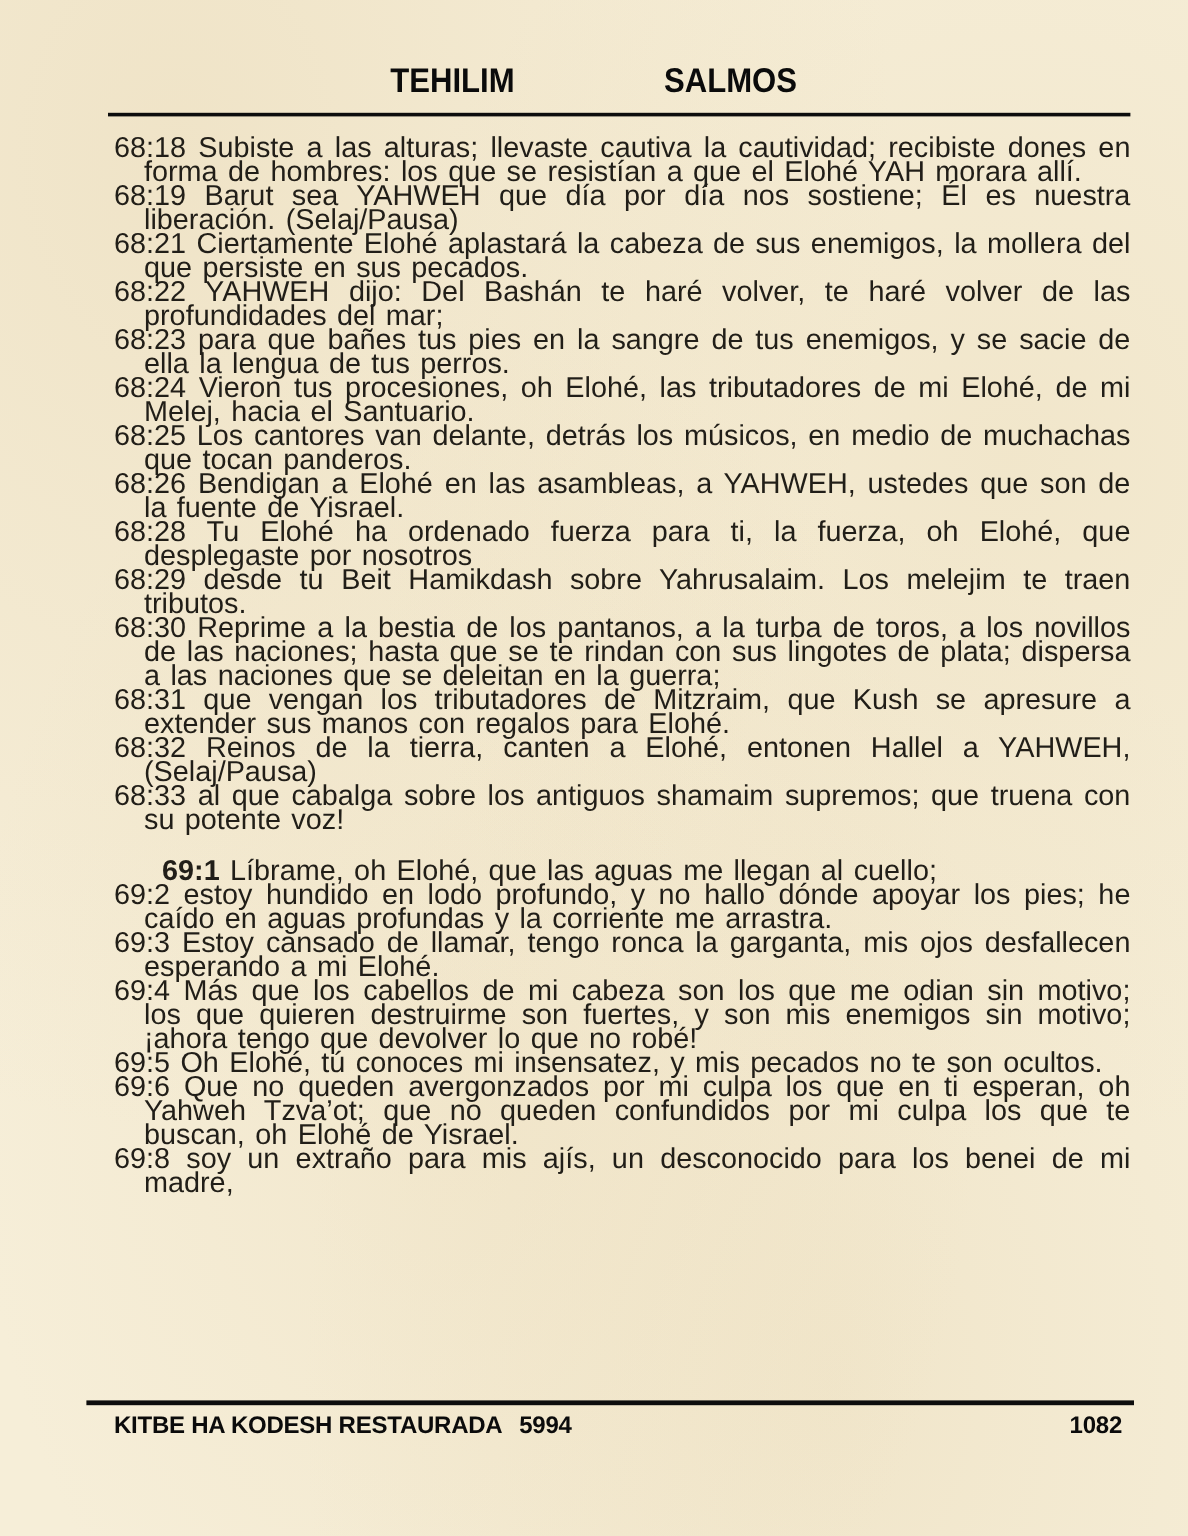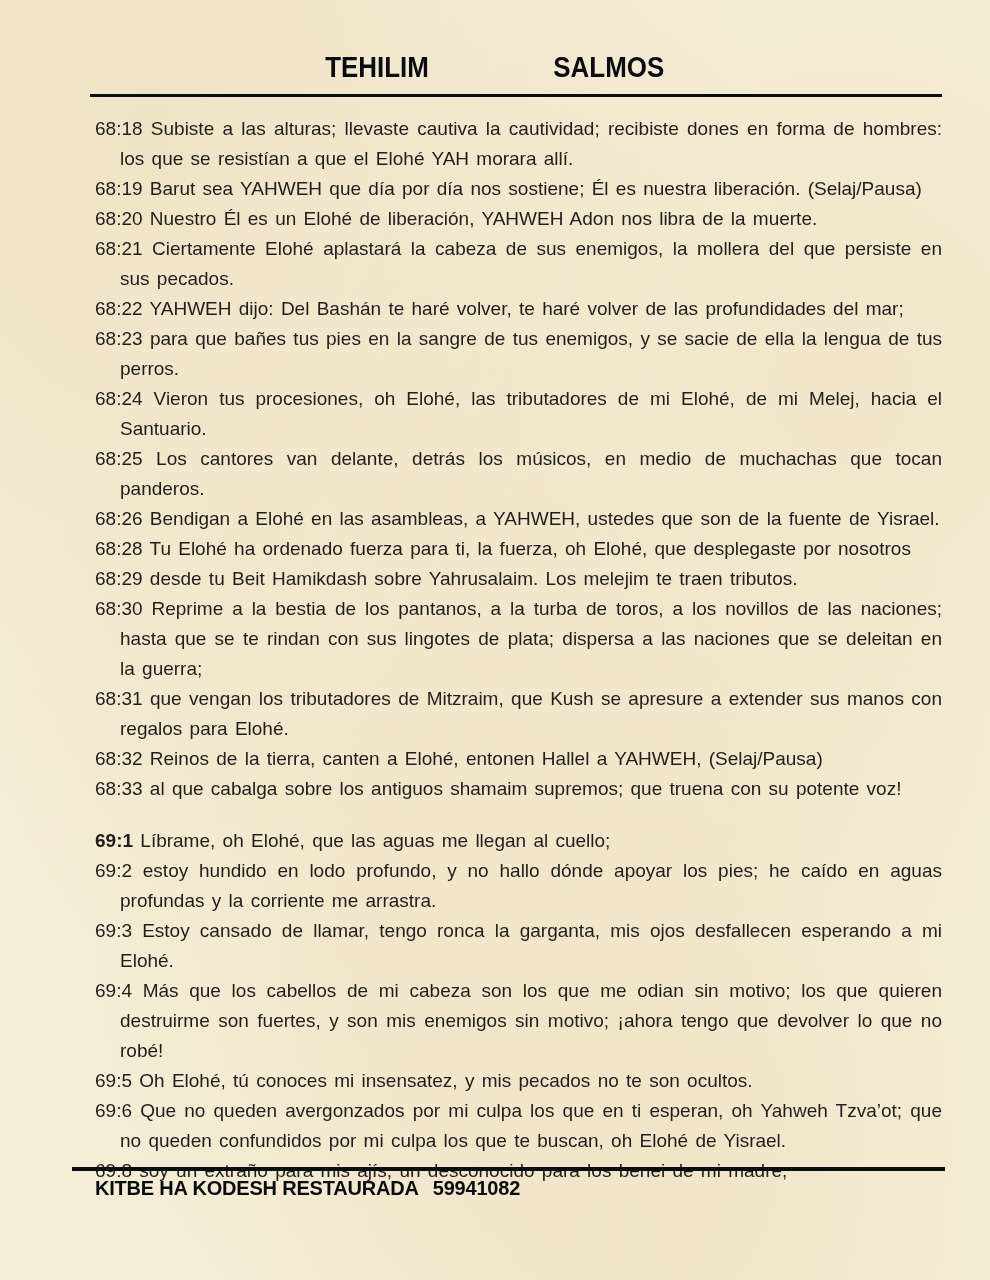--- a/index.html
+++ b/index.html
@@ -40,52 +40,54 @@
   }
   .rule {
     background: #0d0d0d;
   }
   .rule-top {
     height: 3px;
     margin: 11px 48px 0 90px;
   }
   .verses {
     margin: 17px 48px 0 95px;
-    font-size: 19px;
-    line-height: 30px;
+    font-size: 24px;
+    line-height: 20px;
     text-align: justify;
     word-spacing: 2px;
   }
   .verse {
     margin: 0;
     padding-left: 25px;
     text-indent: -25px;
   }
   .verse.chapter-start {
     margin-top: 22px;
+    margin-left: 40px;
   }
   .vnum {
     white-space: nowrap;
   }
   .vnum.bold {
     font-weight: bold;
   }
   .rule-bottom {
     position: absolute;
     left: 72px;
     right: 45px;
     top: 1167px;
     height: 4px;
   }
   .page-footer {
     position: absolute;
     left: 95px;
-    right: 68px;
+    right: 55px;
     top: 1177px;
     display: flex;
+    justify-content: space-between;
     font-size: 20px;
     font-weight: bold;
     color: #0b0b0b;
     letter-spacing: -0.2px;
   }
   .footer-left {
     display: flex;
   }
   .footer-edition {
     margin-left: 14px;
@@ -99,21 +101,20 @@
   <header class="page-header">
     <span class="page-title">TEHILIM</span>
     <span class="page-title">SALMOS</span>
   </header>
 
   <div class="rule rule-top"></div>
 
   <main class="verses" id="verses">
       <p class="verse"><span class="vnum">68:18</span><span> Subiste a las alturas; llevaste cautiva la cautividad; recibiste dones en forma de hombres: los que se resistían a que el Elohé YAH morara allí.</span></p>
       <p class="verse"><span class="vnum">68:19</span><span> Barut sea YAHWEH que día por día nos sostiene; Él es nuestra liberación. (Selaj/Pausa)</span></p>
-      <p class="verse"><span class="vnum">68:20</span><span> Nuestro Él es un Elohé de liberación, YAHWEH Adon nos libra de la muerte.</span></p>
       <p class="verse"><span class="vnum">68:21</span><span> Ciertamente Elohé aplastará la cabeza de sus enemigos, la mollera del que persiste en sus pecados.</span></p>
       <p class="verse"><span class="vnum">68:22</span><span> YAHWEH dijo: Del Bashán te haré volver, te haré volver de las profundidades del mar;</span></p>
       <p class="verse"><span class="vnum">68:23</span><span> para que bañes tus pies en la sangre de tus enemigos, y se sacie de ella la lengua de tus perros.</span></p>
       <p class="verse"><span class="vnum">68:24</span><span> Vieron tus procesiones, oh Elohé, las tributadores de mi Elohé, de mi Melej, hacia el Santuario.</span></p>
       <p class="verse"><span class="vnum">68:25</span><span> Los cantores van delante, detrás los músicos, en medio de muchachas que tocan panderos.</span></p>
       <p class="verse"><span class="vnum">68:26</span><span> Bendigan a Elohé en las asambleas, a YAHWEH, ustedes que son de la fuente de Yisrael.</span></p>
       <p class="verse"><span class="vnum">68:28</span><span> Tu Elohé ha ordenado fuerza para ti, la fuerza, oh Elohé, que desplegaste por nosotros</span></p>
       <p class="verse"><span class="vnum">68:29</span><span> desde tu Beit Hamikdash sobre Yahrusalaim. Los melejim te traen tributos.</span></p>
       <p class="verse"><span class="vnum">68:30</span><span> Reprime a la bestia de los pantanos, a la turba de toros, a los novillos de las naciones; hasta que se te rindan con sus lingotes de plata; dispersa a las naciones que se deleitan en la guerra;</span></p>
       <p class="verse"><span class="vnum">68:31</span><span> que vengan los tributadores de Mitzraim, que Kush se apresure a extender sus manos con regalos para Elohé.</span></p>

